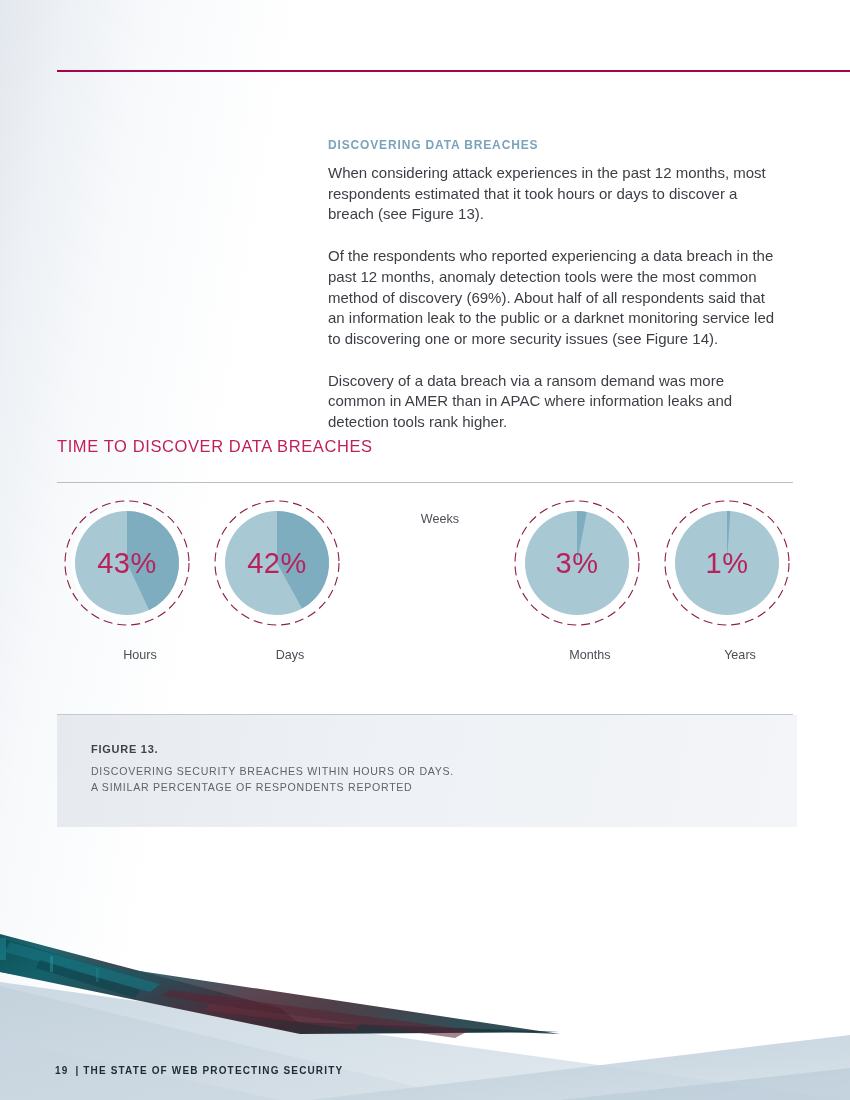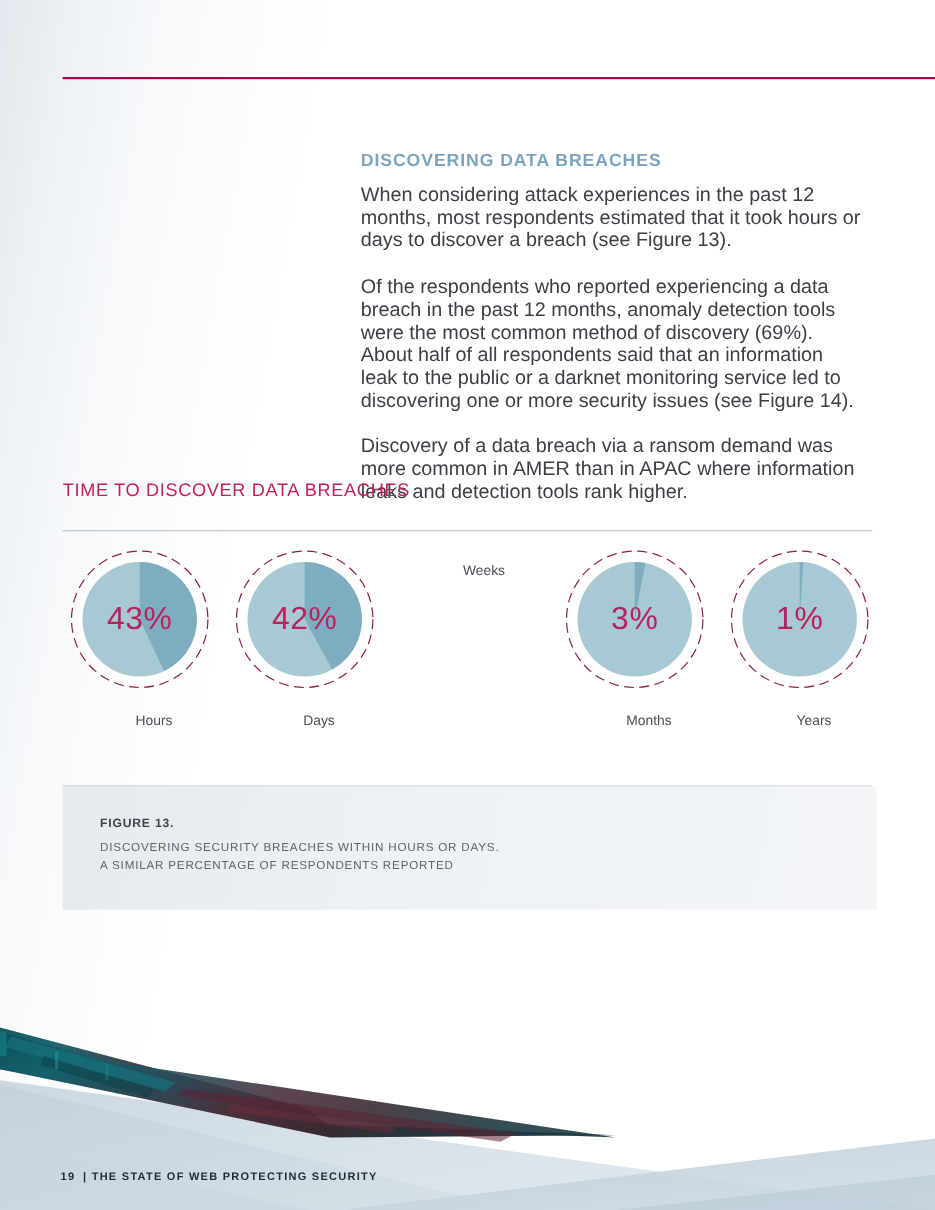--- a/index.html
+++ b/index.html
@@ -38,28 +38,28 @@
   #header-rule {
     position:absolute; left:0px; top:28px; width:793px; height:1.6px;
     background:#a4044a;
   }
 
   
   #copy {
     position:absolute; left:328px; top:138px; width:470px;
   }
   #copy-heading {
-    font-size:16px;
+    font-size:12px;
     font-weight:700;
     letter-spacing:0.85px;
     color:#7ba3bb;
     margin-bottom:11px;
   }
   .para {
-    font-size:18px;
+    font-size:15px;
     line-height:20.7px;
     color:#3b3f45;
     margin-bottom:21px;
     max-width:455px;
   }
   .para:last-child { margin-bottom:0; }
 
   
   #section-title {
     position:absolute; left:57px; top:437px;

